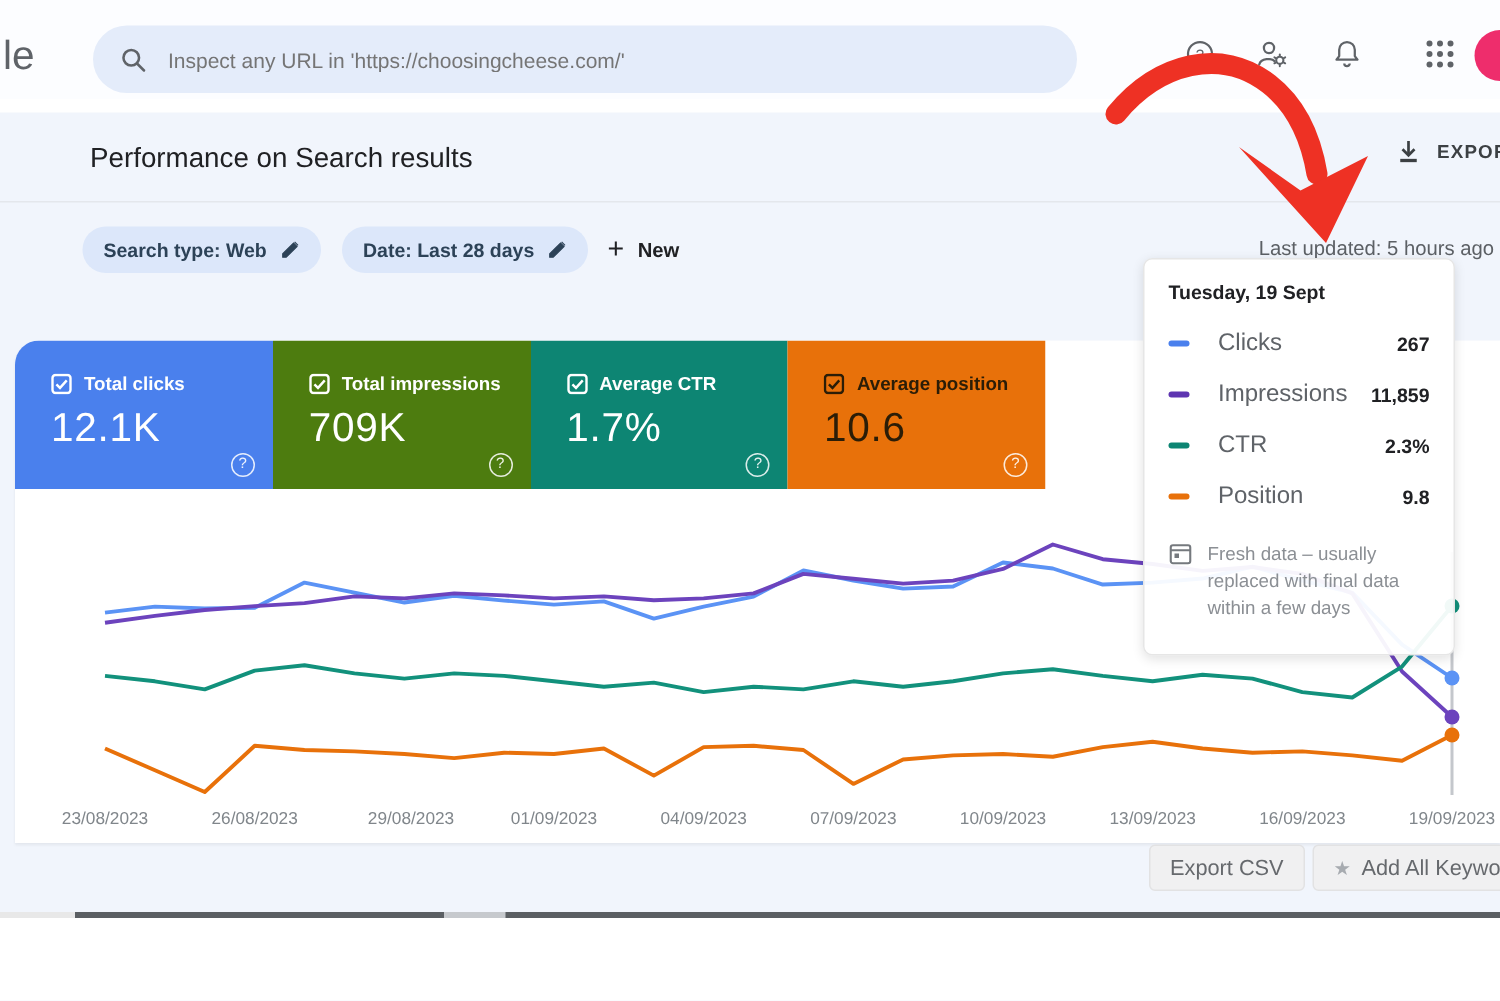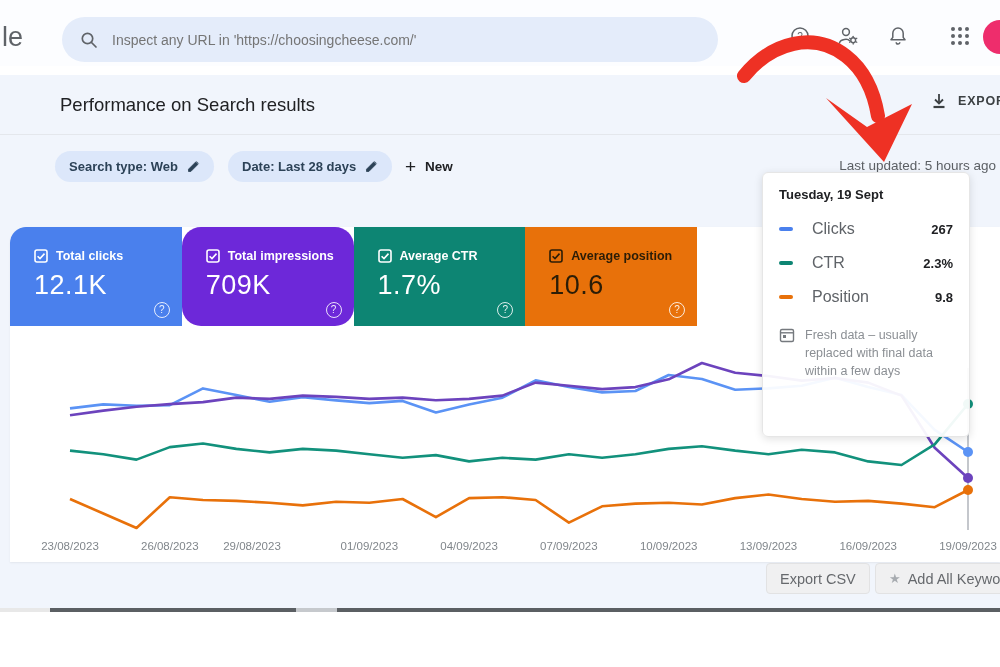--- a/index.html
+++ b/index.html
@@ -34,21 +34,21 @@
   .new-btn { position:absolute; left:405px; top:151px; height:31px; display:flex; align-items:center; gap:9px; cursor:pointer; }
   .new-btn .plus { font-size:19px; font-weight:500; color:#202124; line-height:1; }
   .new-btn .lbl { font-size:13.5px; font-weight:600; color:#202124; }
   .last-updated { position:absolute; right:4px; top:158px; width:200px; text-align:right; font-size:13.5px; color:#5c6065; }
 
   
   .panel { position:absolute; left:10px; top:227px; width:990px; height:335px; background:#fff; border-radius:16px 0 0 0; box-shadow:0 1px 2px rgba(60,64,67,.08); }
   .cards { position:absolute; left:0; top:0; height:99px; width:687px; display:flex; border-radius:16px 0 0 0; overflow:hidden; }
   .card { position:relative; width:172px; height:99px; padding:22px 0 0 24px; cursor:pointer; }
   .card-clicks { background:#4a80ed; border-radius:14px 0 0 0; }
-  .card-impressions { background:#6d28d9;border-radius:19px; }
+  .card-impressions { background:#4d7c0f; }
   .card-ctr { background:#0d8573; }
   .card-position { background:#e8710a; }
   .card .top { display:flex; align-items:center; gap:8px; }
   .card .lbl { font-size:12.5px; font-weight:700; color:#fff; }
   .card .val { font-size:27px; color:#fff; margin-top:7px; letter-spacing:0.5px; }
   .card-position .lbl, .card-position .val { color:#2b1d07; }
   .qmark { position:absolute; right:12px; bottom:8px; width:16px; height:16px; border:1.4px solid rgba(255,255,255,.85); border-radius:50%; color:rgba(255,255,255,.9); font-size:10px; line-height:14px; text-align:center; cursor:pointer; }
   .cbox { width:14px; height:14px; flex:0 0 14px; }
 
   
@@ -231,40 +231,45 @@
         <polyline points="70.0,415.2 103.3,410.6 136.5,406.7 169.8,404.1 203.0,402.1 236.3,397.6 269.6,398.9 302.8,395.6 336.1,396.9 369.3,398.9 402.6,397.6 435.9,400.2 469.1,398.9 502.4,395.6 535.6,382.6 568.9,385.8 602.1,389.1 635.4,387.1 668.7,379.3 701.9,363.0 735.2,372.8 768.4,376.0 801.7,380.6 835.0,378.0 868.2,382.6 901.5,395.6 934.7,447.7 968.0,478.0" fill="none" stroke="#6c43bd" stroke-width="2.6" stroke-linejoin="round"></polyline>
         <circle cx="968" cy="478.0" r="5" fill="#6c43bd"></circle>
         <polyline points="70.0,450.6 103.3,454.2 136.5,459.6 169.8,447.1 203.0,443.5 236.3,448.9 269.6,452.4 302.8,448.9 336.1,450.6 369.3,454.2 402.6,457.8 435.9,455.1 469.1,461.4 502.4,457.8 535.6,459.6 568.9,454.2 602.1,457.8 635.4,454.2 668.7,448.9 701.9,446.2 735.2,450.6 768.4,454.2 801.7,449.8 835.0,452.4 868.2,461.4 901.5,465.0 934.7,444.4 968.0,404.0" fill="none" stroke="#12917c" stroke-width="2.6" stroke-linejoin="round"></polyline>
         <circle cx="968" cy="404.0" r="5" fill="#12917c"></circle>
         <polyline points="70.0,499.0 103.3,513.5 136.5,528.0 169.8,497.2 203.0,500.0 236.3,500.9 269.6,502.7 302.8,505.4 336.1,501.8 369.3,502.7 402.6,499.0 435.9,517.1 469.1,498.1 502.4,497.2 535.6,500.0 568.9,522.6 602.1,506.3 635.4,503.6 668.7,502.7 701.9,504.5 735.2,498.1 768.4,494.5 801.7,499.0 835.0,501.8 868.2,500.9 901.5,503.6 934.7,507.2 968.0,490.0" fill="none" stroke="#e8710a" stroke-width="2.6" stroke-linejoin="round"></polyline>
         <circle cx="968" cy="490.0" r="5" fill="#e8710a"></circle>
       </svg>
     <div class="ticks" id="ticks">
         <span style="left: 28px;">23/08/2023</span>
         <span style="left: 127.778px;">26/08/2023</span>
-        <span style="left: 210px;">29/08/2023</span>
+        <span style="left: 232px;">29/08/2023</span>
         <span style="left: 327.333px;">01/09/2023</span>
         <span style="left: 427.111px;">04/09/2023</span>
         <span style="left: 526.889px;">07/09/2023</span>
         <span style="left: 626.667px;">10/09/2023</span>
         <span style="left: 726.444px;">13/09/2023</span>
         <span style="left: 826.222px;">16/09/2023</span>
         <span style="left: 926px;">19/09/2023</span>
       </div>
   </div>
 
   <div class="tooltip">
     <div class="tt-title">Tuesday, 19 Sept</div>
     <div class="tt-rows">
       <div class="tt-row">
         <span class="sw sw0"></span>
         <span class="lbl">Clicks</span>
         <span class="val">267</span>
       </div>
       <div class="tt-row">
+        <span class="sw sw1"></span>
+        <span class="lbl">Impressions</span>
+        <span class="val">11,859</span>
+      </div>
+      <div class="tt-row">
         <span class="sw sw2"></span>
         <span class="lbl">CTR</span>
         <span class="val">2.3%</span>
       </div>
       <div class="tt-row">
         <span class="sw sw3"></span>
         <span class="lbl">Position</span>
         <span class="val">9.8</span>
       </div>
     </div>

